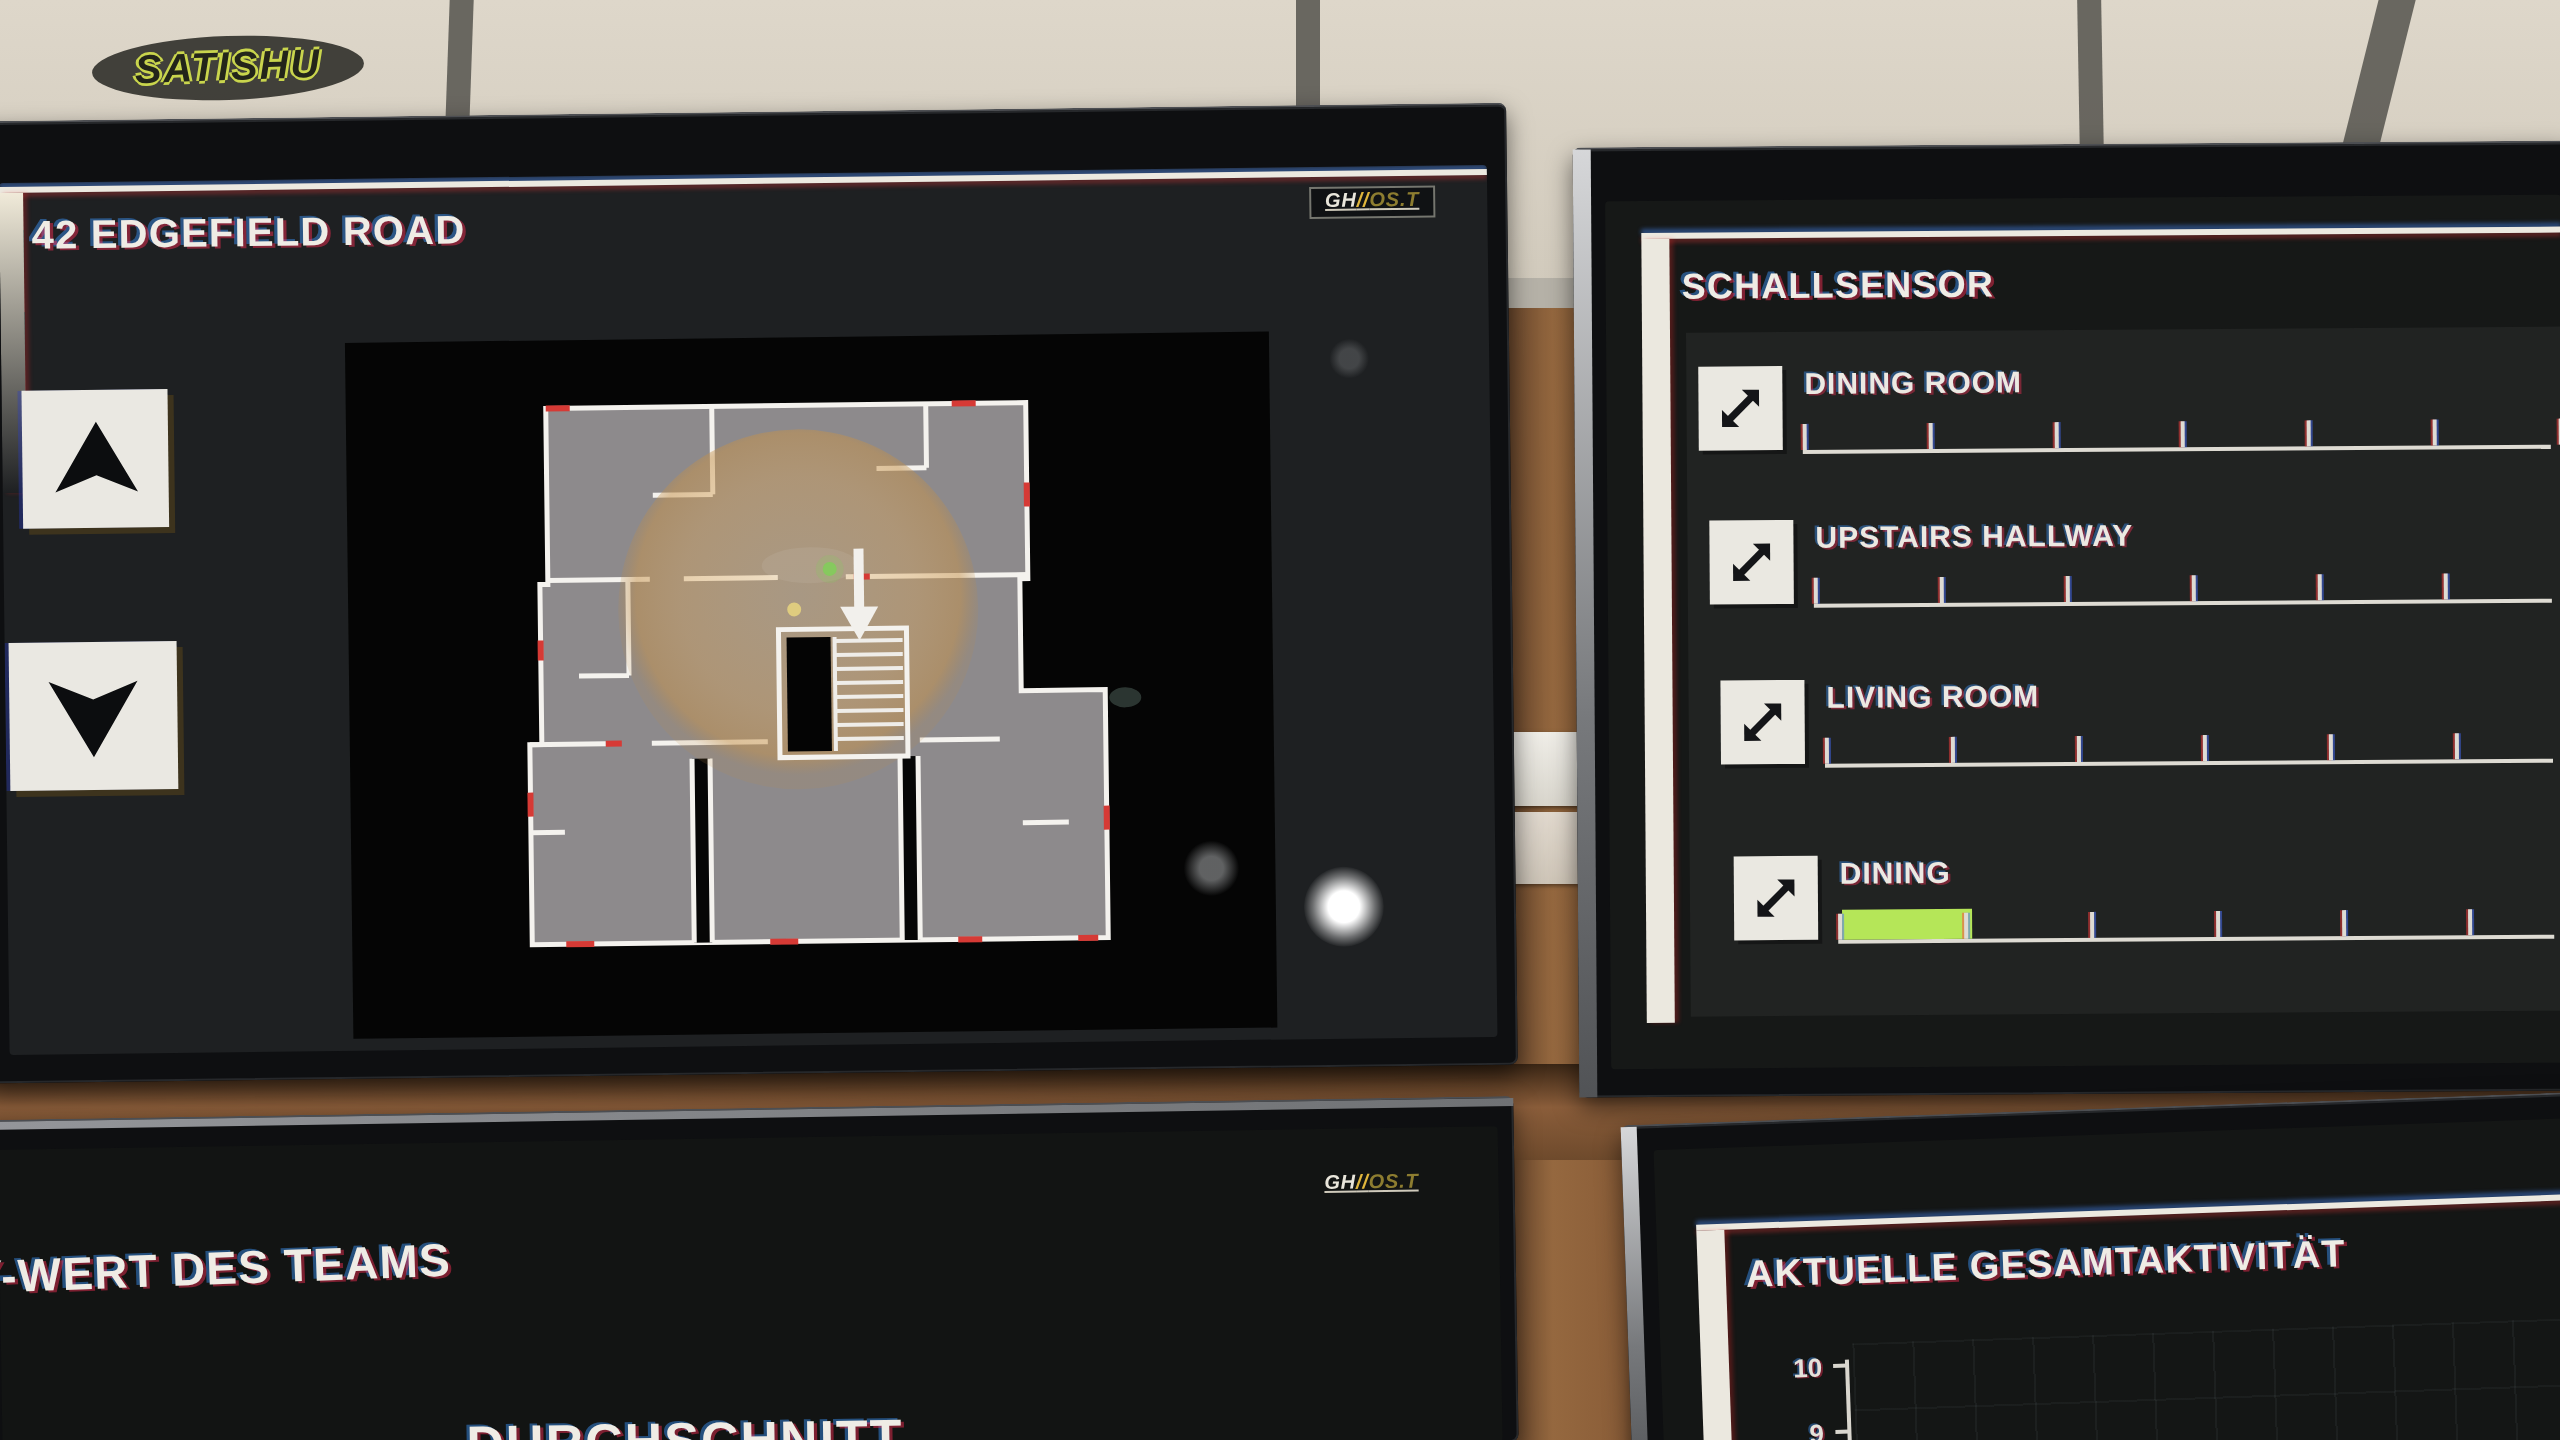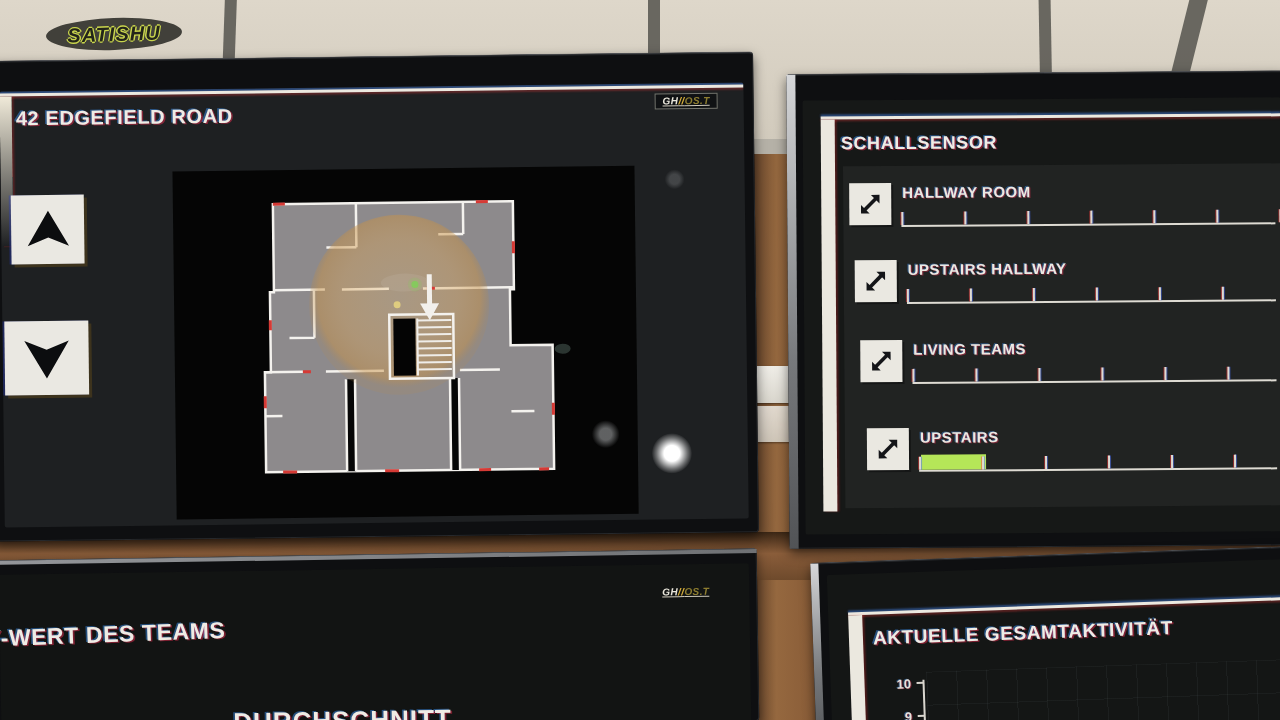--- a/index.html
+++ b/index.html
@@ -174,21 +174,21 @@
       <div class="hdr" style="left:38px;top:33px;font-size:18px;">SCHALLSENSOR</div>
 
       <div class="srow" style="left:46px;top:83px;">
         <div class="sq">
           <svg width="30" height="30" viewBox="0 0 42 42">
             <line x1="13" y1="29" x2="29" y2="13" stroke="#141518" stroke-width="5"></line>
             <polygon points="34,8 34,20 22,8" fill="#141518"></polygon>
             <polygon points="8,34 8,22 20,34" fill="#141518"></polygon>
           </svg>
         </div>
-        <div class="lbl">HALLWAY ROOM</div>
+        <div class="lbl">DINING ROOM</div>
         <div class="scale">
             <i class="tick" style="left: 0px;"></i>
             <i class="tick" style="left: 63px;"></i>
             <i class="tick" style="left: 126px;"></i>
             <i class="tick" style="left: 189px;"></i>
             <i class="tick" style="left: 252px;"></i>
             <i class="tick" style="left: 315px;"></i>
             <i class="tick" style="left: 378px;"></i>
           </div>
       </div>
@@ -213,40 +213,40 @@
       </div>
 
       <div class="srow" style="left:56px;top:240px;">
         <div class="sq">
           <svg width="30" height="30" viewBox="0 0 42 42">
             <line x1="13" y1="29" x2="29" y2="13" stroke="#141518" stroke-width="5"></line>
             <polygon points="34,8 34,20 22,8" fill="#141518"></polygon>
             <polygon points="8,34 8,22 20,34" fill="#141518"></polygon>
           </svg>
         </div>
-        <div class="lbl">LIVING TEAMS</div>
+        <div class="lbl">LIVING ROOM</div>
         <div class="scale">
             <i class="tick" style="left: 0px;"></i>
             <i class="tick" style="left: 63px;"></i>
             <i class="tick" style="left: 126px;"></i>
             <i class="tick" style="left: 189px;"></i>
             <i class="tick" style="left: 252px;"></i>
             <i class="tick" style="left: 315px;"></i>
           </div>
       </div>
 
       <div class="srow" style="left:62px;top:328px;">
         <div class="sq">
           <svg width="30" height="30" viewBox="0 0 42 42">
             <line x1="13" y1="29" x2="29" y2="13" stroke="#141518" stroke-width="5"></line>
             <polygon points="34,8 34,20 22,8" fill="#141518"></polygon>
             <polygon points="8,34 8,22 20,34" fill="#141518"></polygon>
           </svg>
         </div>
-        <div class="lbl">UPSTAIRS</div>
+        <div class="lbl">DINING</div>
         <div class="scale">
           <div class="lvlbar" style="width: 65px; background: rgb(181, 230, 88);"></div>
         <i class="tick" style="left: 0px;"></i>
             <i class="tick" style="left: 63px;"></i>
             <i class="tick" style="left: 126px;"></i>
             <i class="tick" style="left: 189px;"></i>
             <i class="tick" style="left: 252px;"></i>
             <i class="tick" style="left: 315px;"></i>
           </div>
       </div>

